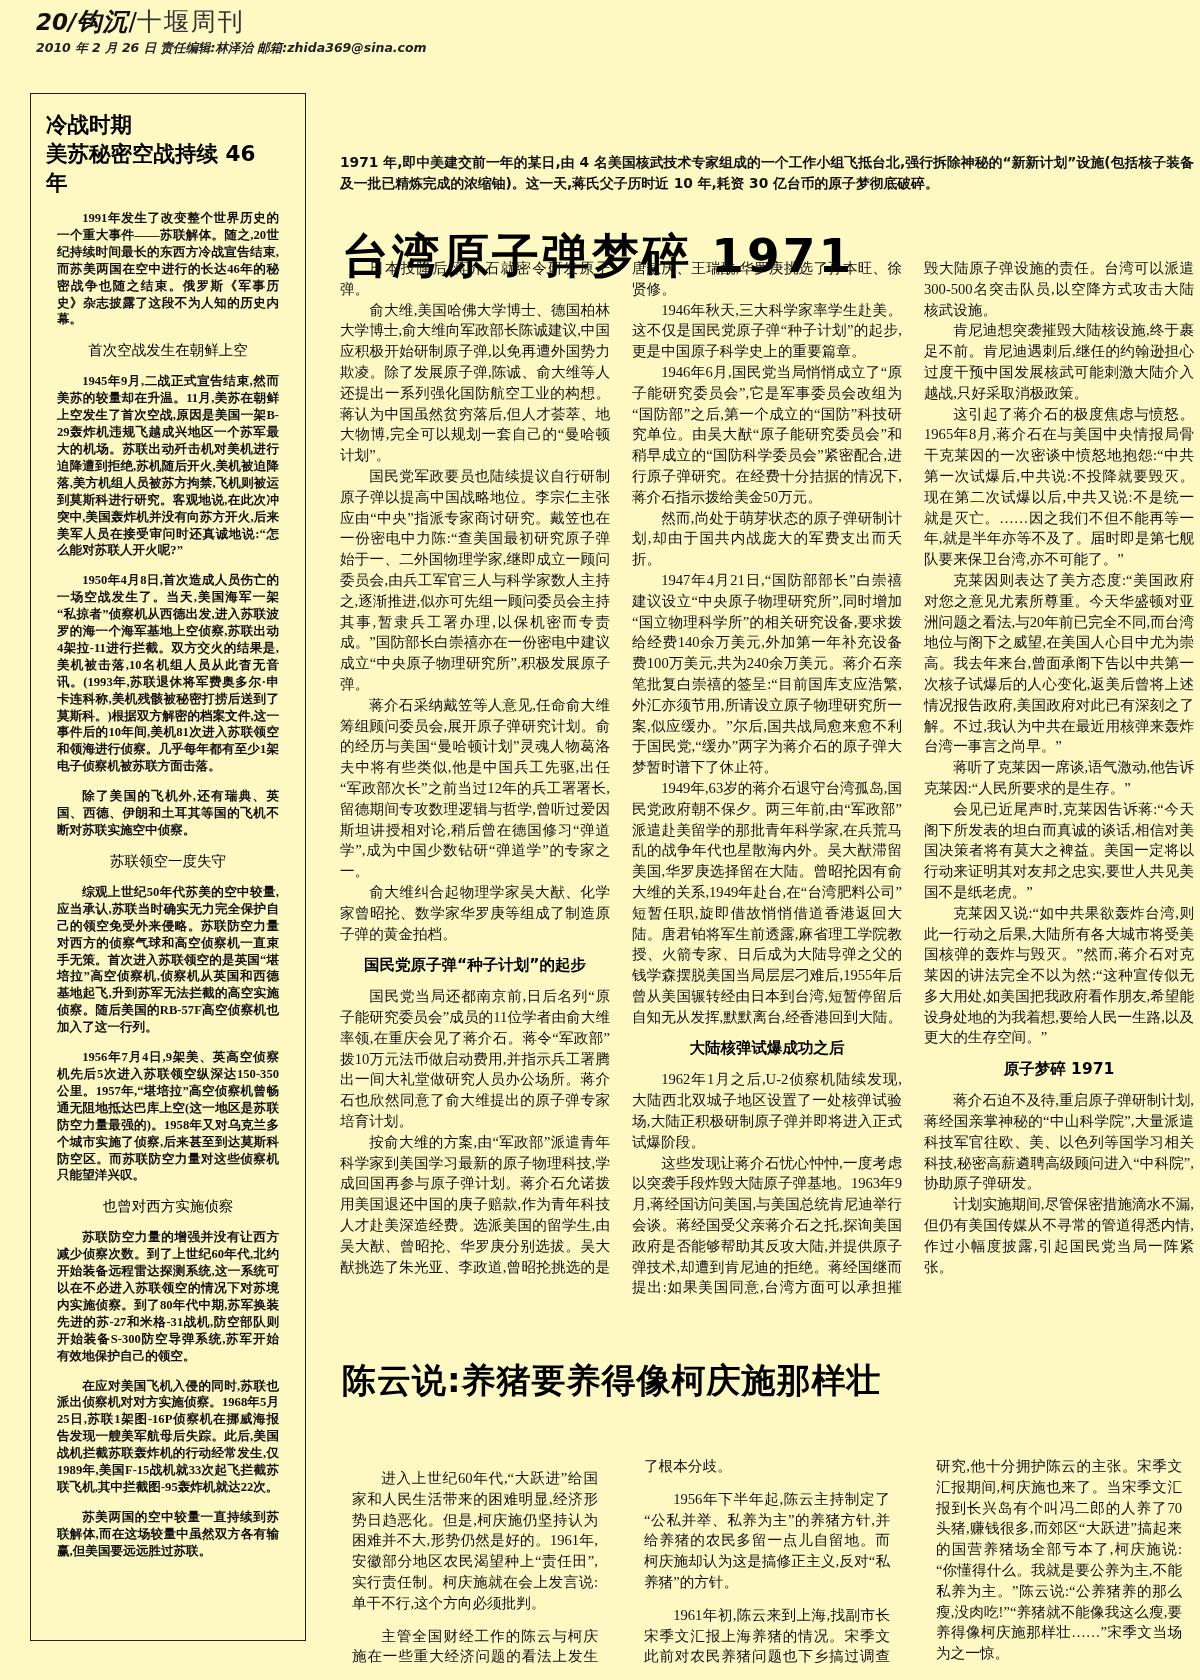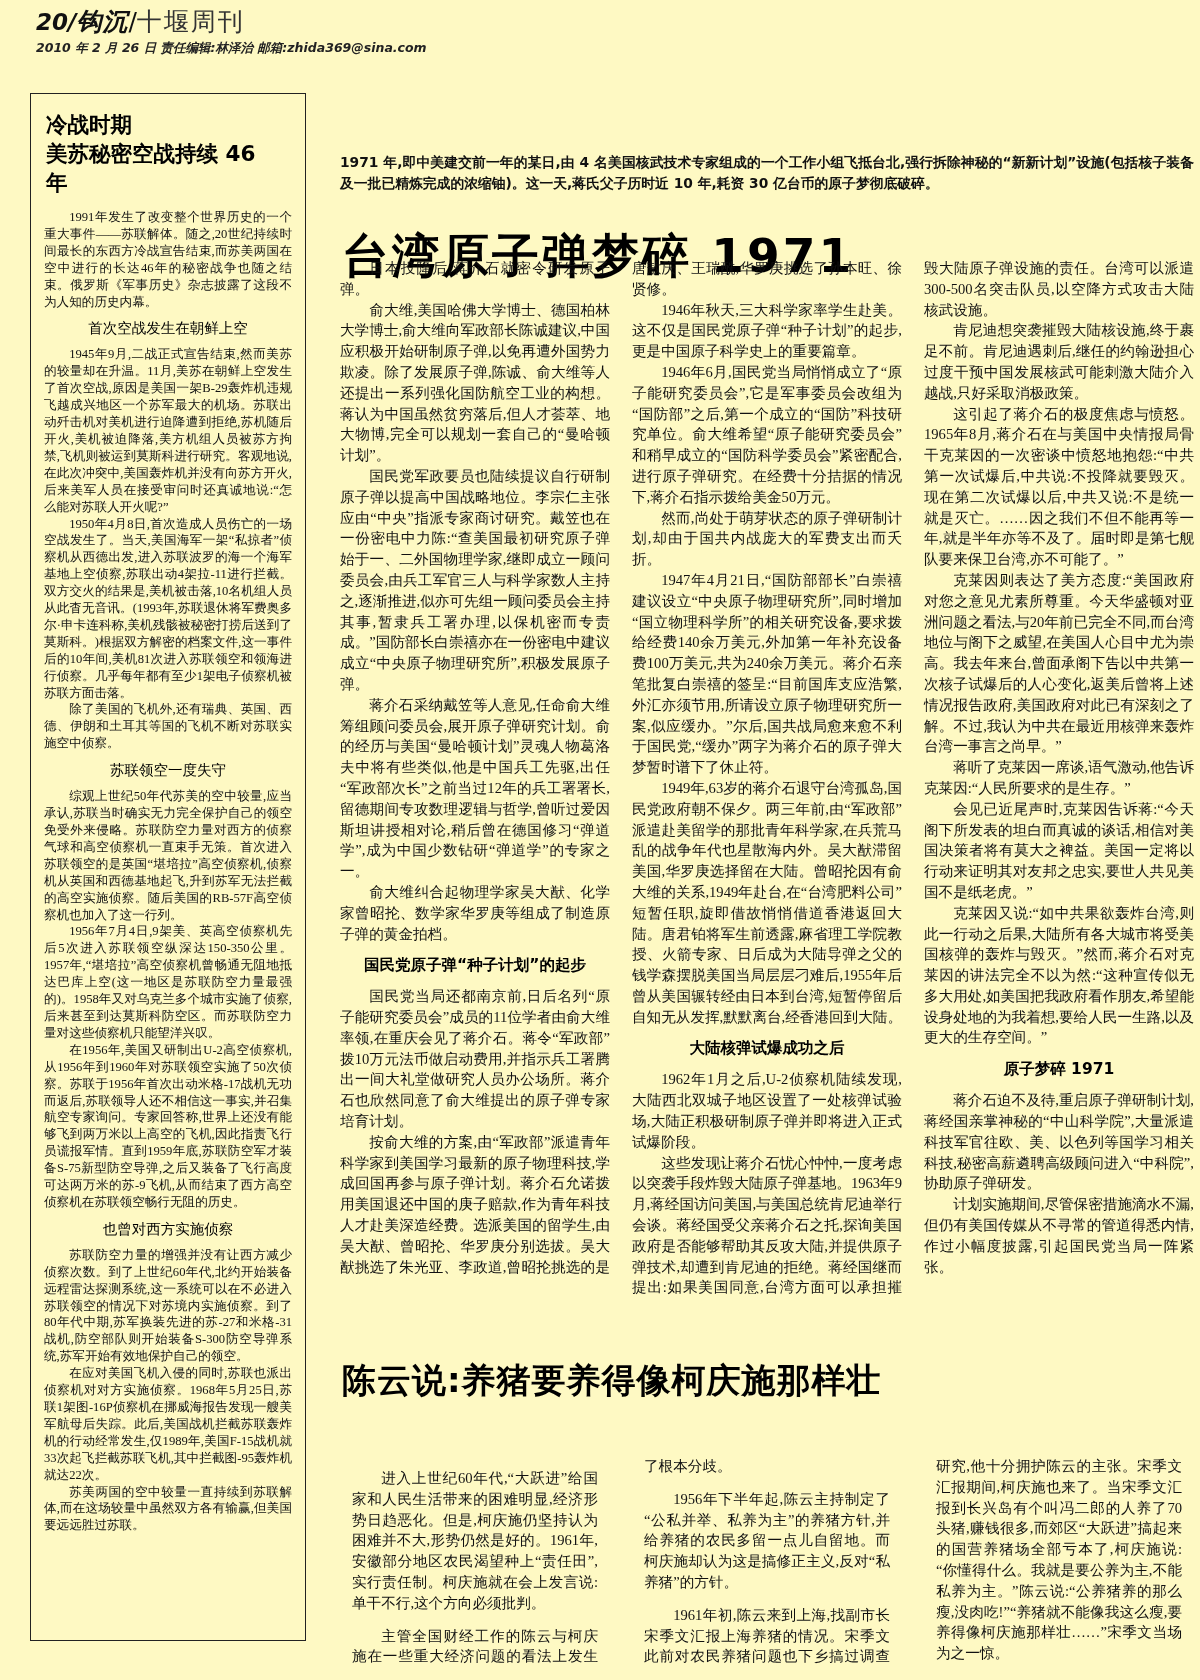--- a/index.html
+++ b/index.html
@@ -14,21 +14,21 @@
   .masthead-line1 .section{font-weight:900;font-style:italic;letter-spacing:1px;}
   .masthead-line1 .pub{font-weight:400;color:#333;letter-spacing:2px;}
   .masthead-line2{margin-top:4px;font-family:"DejaVu Sans","Liberation Sans",sans-serif;
                   font-size:12.5px;font-weight:bold;font-style:italic;color:#222;}
 
   
   .sidebar{position:absolute;left:30px;top:93px;width:276px;height:1548px;
            border:1.5px solid #222;box-sizing:border-box;padding:14px 13px 10px 13px;overflow:hidden;}
   .sidebar-title{font-family:"DejaVu Sans","Liberation Sans",sans-serif;
                  font-size:21.5px;font-weight:900;line-height:29px;margin:2px 16px 12px 2px;color:#000;}
-  .sidebar .para{font-size:12.6px;line-height:16.9px;text-align:justify;text-indent:2em;margin:0;color:#111;}
+  .sidebar .para{font-size:12.6px;line-height:16.9px;text-align:justify;text-indent:2em;margin:13px;color:#111;font-weight:bold;}
   .sidebar .subhead{font-family:"DejaVu Sans","Liberation Sans",sans-serif;
                     font-size:14.5px;font-weight:normal;text-align:center;margin:9px 0 8px 0;color:#000;}
 
   
   .kicker{position:absolute;left:340px;top:152px;width:854px;
           font-family:"DejaVu Sans","Liberation Sans",sans-serif;
           font-size:13.8px;font-weight:bold;line-height:21px;text-align:justify;color:#111;}
   .headline-main{position:absolute;left:342px;top:194px;
           font-family:"DejaVu Sans","Liberation Sans",sans-serif;
           font-size:47px;font-weight:900;letter-spacing:3px;color:#000;}
@@ -65,41 +65,40 @@
 美苏秘密空战持续 46 年</div>
     <div>
         <p class="para">1991年发生了改变整个世界历史的一个重大事件——苏联解体。随之,20世纪持续时间最长的东西方冷战宣告结束,而苏美两国在空中进行的长达46年的秘密战争也随之结束。俄罗斯《军事历史》杂志披露了这段不为人知的历史内幕。</p>
         <h3 class="subhead">首次空战发生在朝鲜上空</h3>
         <p class="para">1945年9月,二战正式宣告结束,然而美苏的较量却在升温。11月,美苏在朝鲜上空发生了首次空战,原因是美国一架B-29轰炸机违规飞越成兴地区一个苏军最大的机场。苏联出动歼击机对美机进行迫降遭到拒绝,苏机随后开火,美机被迫降落,美方机组人员被苏方拘禁,飞机则被运到莫斯科进行研究。客观地说,在此次冲突中,美国轰炸机并没有向苏方开火,后来美军人员在接受审问时还真诚地说:“怎么能对苏联人开火呢?”</p>
         <p class="para">1950年4月8日,首次造成人员伤亡的一场空战发生了。当天,美国海军一架“私掠者”侦察机从西德出发,进入苏联波罗的海一个海军基地上空侦察,苏联出动4架拉-11进行拦截。双方交火的结果是,美机被击落,10名机组人员从此杳无音讯。(1993年,苏联退休将军费奥多尔·申卡连科称,美机残骸被秘密打捞后送到了莫斯科。)根据双方解密的档案文件,这一事件后的10年间,美机81次进入苏联领空和领海进行侦察。几乎每年都有至少1架电子侦察机被苏联方面击落。</p>
         <p class="para">除了美国的飞机外,还有瑞典、英国、西德、伊朗和土耳其等国的飞机不断对苏联实施空中侦察。</p>
         <h3 class="subhead">苏联领空一度失守</h3>
         <p class="para">综观上世纪50年代苏美的空中较量,应当承认,苏联当时确实无力完全保护自己的领空免受外来侵略。苏联防空力量对西方的侦察气球和高空侦察机一直束手无策。首次进入苏联领空的是英国“堪培拉”高空侦察机,侦察机从英国和西德基地起飞,升到苏军无法拦截的高空实施侦察。随后美国的RB-57F高空侦察机也加入了这一行列。</p>
         <p class="para">1956年7月4日,9架美、英高空侦察机先后5次进入苏联领空纵深达150-350公里。1957年,“堪培拉”高空侦察机曾畅通无阻地抵达巴库上空(这一地区是苏联防空力量最强的)。1958年又对乌克兰多个城市实施了侦察,后来甚至到达莫斯科防空区。而苏联防空力量对这些侦察机只能望洋兴叹。</p>
-        <p class="para">在1956年,美国又研制出U-2高空侦察机,从1956年到1960年对苏联领空实施了50次侦察。苏联于1956年首次出动米格-17战机无功而返后,苏联领导人还不相信这一事实,并召集航空专家询问。专家回答称,世界上还没有能够飞到两万米以上高空的飞机,因此指责飞行员谎报军情。直到1959年底,苏联防空军才装备S-75新型防空导弹,之后又装备了飞行高度可达两万米的苏-9飞机,从而结束了西方高空侦察机在苏联领空畅行无阻的历史。</p>
         <h3 class="subhead">也曾对西方实施侦察</h3>
         <p class="para">苏联防空力量的增强并没有让西方减少侦察次数。到了上世纪60年代,北约开始装备远程雷达探测系统,这一系统可以在不必进入苏联领空的情况下对苏境内实施侦察。到了80年代中期,苏军换装先进的苏-27和米格-31战机,防空部队则开始装备S-300防空导弹系统,苏军开始有效地保护自己的领空。</p>
         <p class="para">在应对美国飞机入侵的同时,苏联也派出侦察机对对方实施侦察。1968年5月25日,苏联1架图-16P侦察机在挪威海报告发现一艘美军航母后失踪。此后,美国战机拦截苏联轰炸机的行动经常发生,仅1989年,美国F-15战机就33次起飞拦截苏联飞机,其中拦截图-95轰炸机就达22次。</p>
         <p class="para">苏美两国的空中较量一直持续到苏联解体,而在这场较量中虽然双方各有输赢,但美国要远远胜过苏联。</p>
       </div>
   </div>
 
   <div class="kicker">1971 年,即中美建交前一年的某日,由 4 名美国核武技术专家组成的一个工作小组飞抵台北,强行拆除神秘的“新新计划”设施(包括核子装备及一批已精炼完成的浓缩铀)。这一天,蒋氏父子历时近 10 年,耗资 30 亿台币的原子梦彻底破碎。</div>
   <h1 class="headline-main">台湾原子弹梦碎 1971</h1>
   <div class="main-body">
       <p class="para">日本投降后,蒋介石就密令研发原子弹。</p>
       <p class="para">俞大维,美国哈佛大学博士、德国柏林大学博士,俞大维向军政部长陈诚建议,中国应积极开始研制原子弹,以免再遭外国势力欺凌。除了发展原子弹,陈诚、俞大维等人还提出一系列强化国防航空工业的构想。蒋认为中国虽然贫穷落后,但人才荟萃、地大物博,完全可以规划一套自己的“曼哈顿计划”。</p>
       <p class="para">国民党军政要员也陆续提议自行研制原子弹以提高中国战略地位。李宗仁主张应由“中央”指派专家商讨研究。戴笠也在一份密电中力陈:“查美国最初研究原子弹始于一、二外国物理学家,继即成立一顾问委员会,由兵工军官三人与科学家数人主持之,逐渐推进,似亦可先组一顾问委员会主持其事,暂隶兵工署办理,以保机密而专责成。”国防部长白崇禧亦在一份密电中建议成立“中央原子物理研究所”,积极发展原子弹。</p>
       <p class="para">蒋介石采纳戴笠等人意见,任命俞大维筹组顾问委员会,展开原子弹研究计划。俞的经历与美国“曼哈顿计划”灵魂人物葛洛夫中将有些类似,他是中国兵工先驱,出任“军政部次长”之前当过12年的兵工署署长,留德期间专攻数理逻辑与哲学,曾听过爱因斯坦讲授相对论,稍后曾在德国修习“弹道学”,成为中国少数钻研“弹道学”的专家之一。</p>
       <p class="para">俞大维纠合起物理学家吴大猷、化学家曾昭抡、数学家华罗庚等组成了制造原子弹的黄金拍档。</p>
       <h3 class="subhead">国民党原子弹“种子计划”的起步</h3>
       <p class="para">国民党当局还都南京前,日后名列“原子能研究委员会”成员的11位学者由俞大维率领,在重庆会见了蒋介石。蒋令“军政部”拨10万元法币做启动费用,并指示兵工署腾出一间大礼堂做研究人员办公场所。蒋介石也欣然同意了俞大维提出的原子弹专家培育计划。</p>
       <p class="para">按俞大维的方案,由“军政部”派遣青年科学家到美国学习最新的原子物理科技,学成回国再参与原子弹计划。蒋介石允诺拨用美国退还中国的庚子赔款,作为青年科技人才赴美深造经费。选派美国的留学生,由吴大猷、曾昭抡、华罗庚分别选拔。吴大猷挑选了朱光亚、李政道,曾昭抡挑选的是唐敖庆、王瑞酰,华罗庚挑选了孙本旺、徐贤修。</p>
       <p class="para">1946年秋天,三大科学家率学生赴美。这不仅是国民党原子弹“种子计划”的起步,更是中国原子科学史上的重要篇章。</p>
-      <p class="para">1946年6月,国民党当局悄悄成立了“原子能研究委员会”,它是军事委员会改组为“国防部”之后,第一个成立的“国防”科技研究单位。俞大维希望“原子能研究委员会”和稍早成立的“国防科学委员会”紧密配合,进行原子弹研究。在经费十分拮据的情况下,蒋介石指示拨给美金50万元。</p>
+      <p class="para">1946年6月,国民党当局悄悄成立了“原子能研究委员会”,它是军事委员会改组为“国防部”之后,第一个成立的“国防”科技研究单位。由吴大猷“原子能研究委员会”和稍早成立的“国防科学委员会”紧密配合,进行原子弹研究。在经费十分拮据的情况下,蒋介石指示拨给美金50万元。</p>
       <p class="para">然而,尚处于萌芽状态的原子弹研制计划,却由于国共内战庞大的军费支出而夭折。</p>
       <p class="para">1947年4月21日,“国防部部长”白崇禧建议设立“中央原子物理研究所”,同时增加“国立物理科学所”的相关研究设备,要求拨给经费140余万美元,外加第一年补充设备费100万美元,共为240余万美元。蒋介石亲笔批复白崇禧的签呈:“目前国库支应浩繁,外汇亦须节用,所请设立原子物理研究所一案,似应缓办。”尔后,国共战局愈来愈不利于国民党,“缓办”两字为蒋介石的原子弹大梦暂时谱下了休止符。</p>
       <p class="para">1949年,63岁的蒋介石退守台湾孤岛,国民党政府朝不保夕。两三年前,由“军政部”派遣赴美留学的那批青年科学家,在兵荒马乱的战争年代也星散海内外。吴大猷滞留美国,华罗庚选择留在大陆。曾昭抡因有俞大维的关系,1949年赴台,在“台湾肥料公司”短暂任职,旋即借故悄悄借道香港返回大陆。唐君铂将军生前透露,麻省理工学院教授、火箭专家、日后成为大陆导弹之父的钱学森摆脱美国当局层层刁难后,1955年后曾从美国辗转经由日本到台湾,短暂停留后自知无从发挥,默默离台,经香港回到大陆。</p>
       <h3 class="subhead">大陆核弹试爆成功之后</h3>
       <p class="para">1962年1月之后,U-2侦察机陆续发现,大陆西北双城子地区设置了一处核弹试验场,大陆正积极研制原子弹并即将进入正式试爆阶段。</p>
       <p class="para">这些发现让蒋介石忧心忡忡,一度考虑以突袭手段炸毁大陆原子弹基地。1963年9月,蒋经国访问美国,与美国总统肯尼迪举行会谈。蒋经国受父亲蒋介石之托,探询美国政府是否能够帮助其反攻大陆,并提供原子弹技术,却遭到肯尼迪的拒绝。蒋经国继而提出:如果美国同意,台湾方面可以承担摧毁大陆原子弹设施的责任。台湾可以派遣300-500名突击队员,以空降方式攻击大陆核武设施。</p>
       <p class="para">肯尼迪想突袭摧毁大陆核设施,终于裹足不前。肯尼迪遇刺后,继任的约翰逊担心过度干预中国发展核武可能刺激大陆介入越战,只好采取消极政策。</p>
       <p class="para">这引起了蒋介石的极度焦虑与愤怒。1965年8月,蒋介石在与美国中央情报局骨干克莱因的一次密谈中愤怒地抱怨:“中共第一次试爆后,中共说:不投降就要毁灭。现在第二次试爆以后,中共又说:不是统一就是灭亡。……因之我们不但不能再等一年,就是半年亦等不及了。届时即是第七舰队要来保卫台湾,亦不可能了。”</p>
       <p class="para">克莱因则表达了美方态度:“美国政府对您之意见尤素所尊重。今天华盛顿对亚洲问题之看法,与20年前已完全不同,而台湾地位与阁下之威望,在美国人心目中尤为崇高。我去年来台,曾面承阁下告以中共第一次核子试爆后的人心变化,返美后曾将上述情况报告政府,美国政府对此已有深刻之了解。不过,我认为中共在最近用核弹来轰炸台湾一事言之尚早。”</p>
       <p class="para">蒋听了克莱因一席谈,语气激动,他告诉克莱因:“人民所要求的是生存。”</p>

